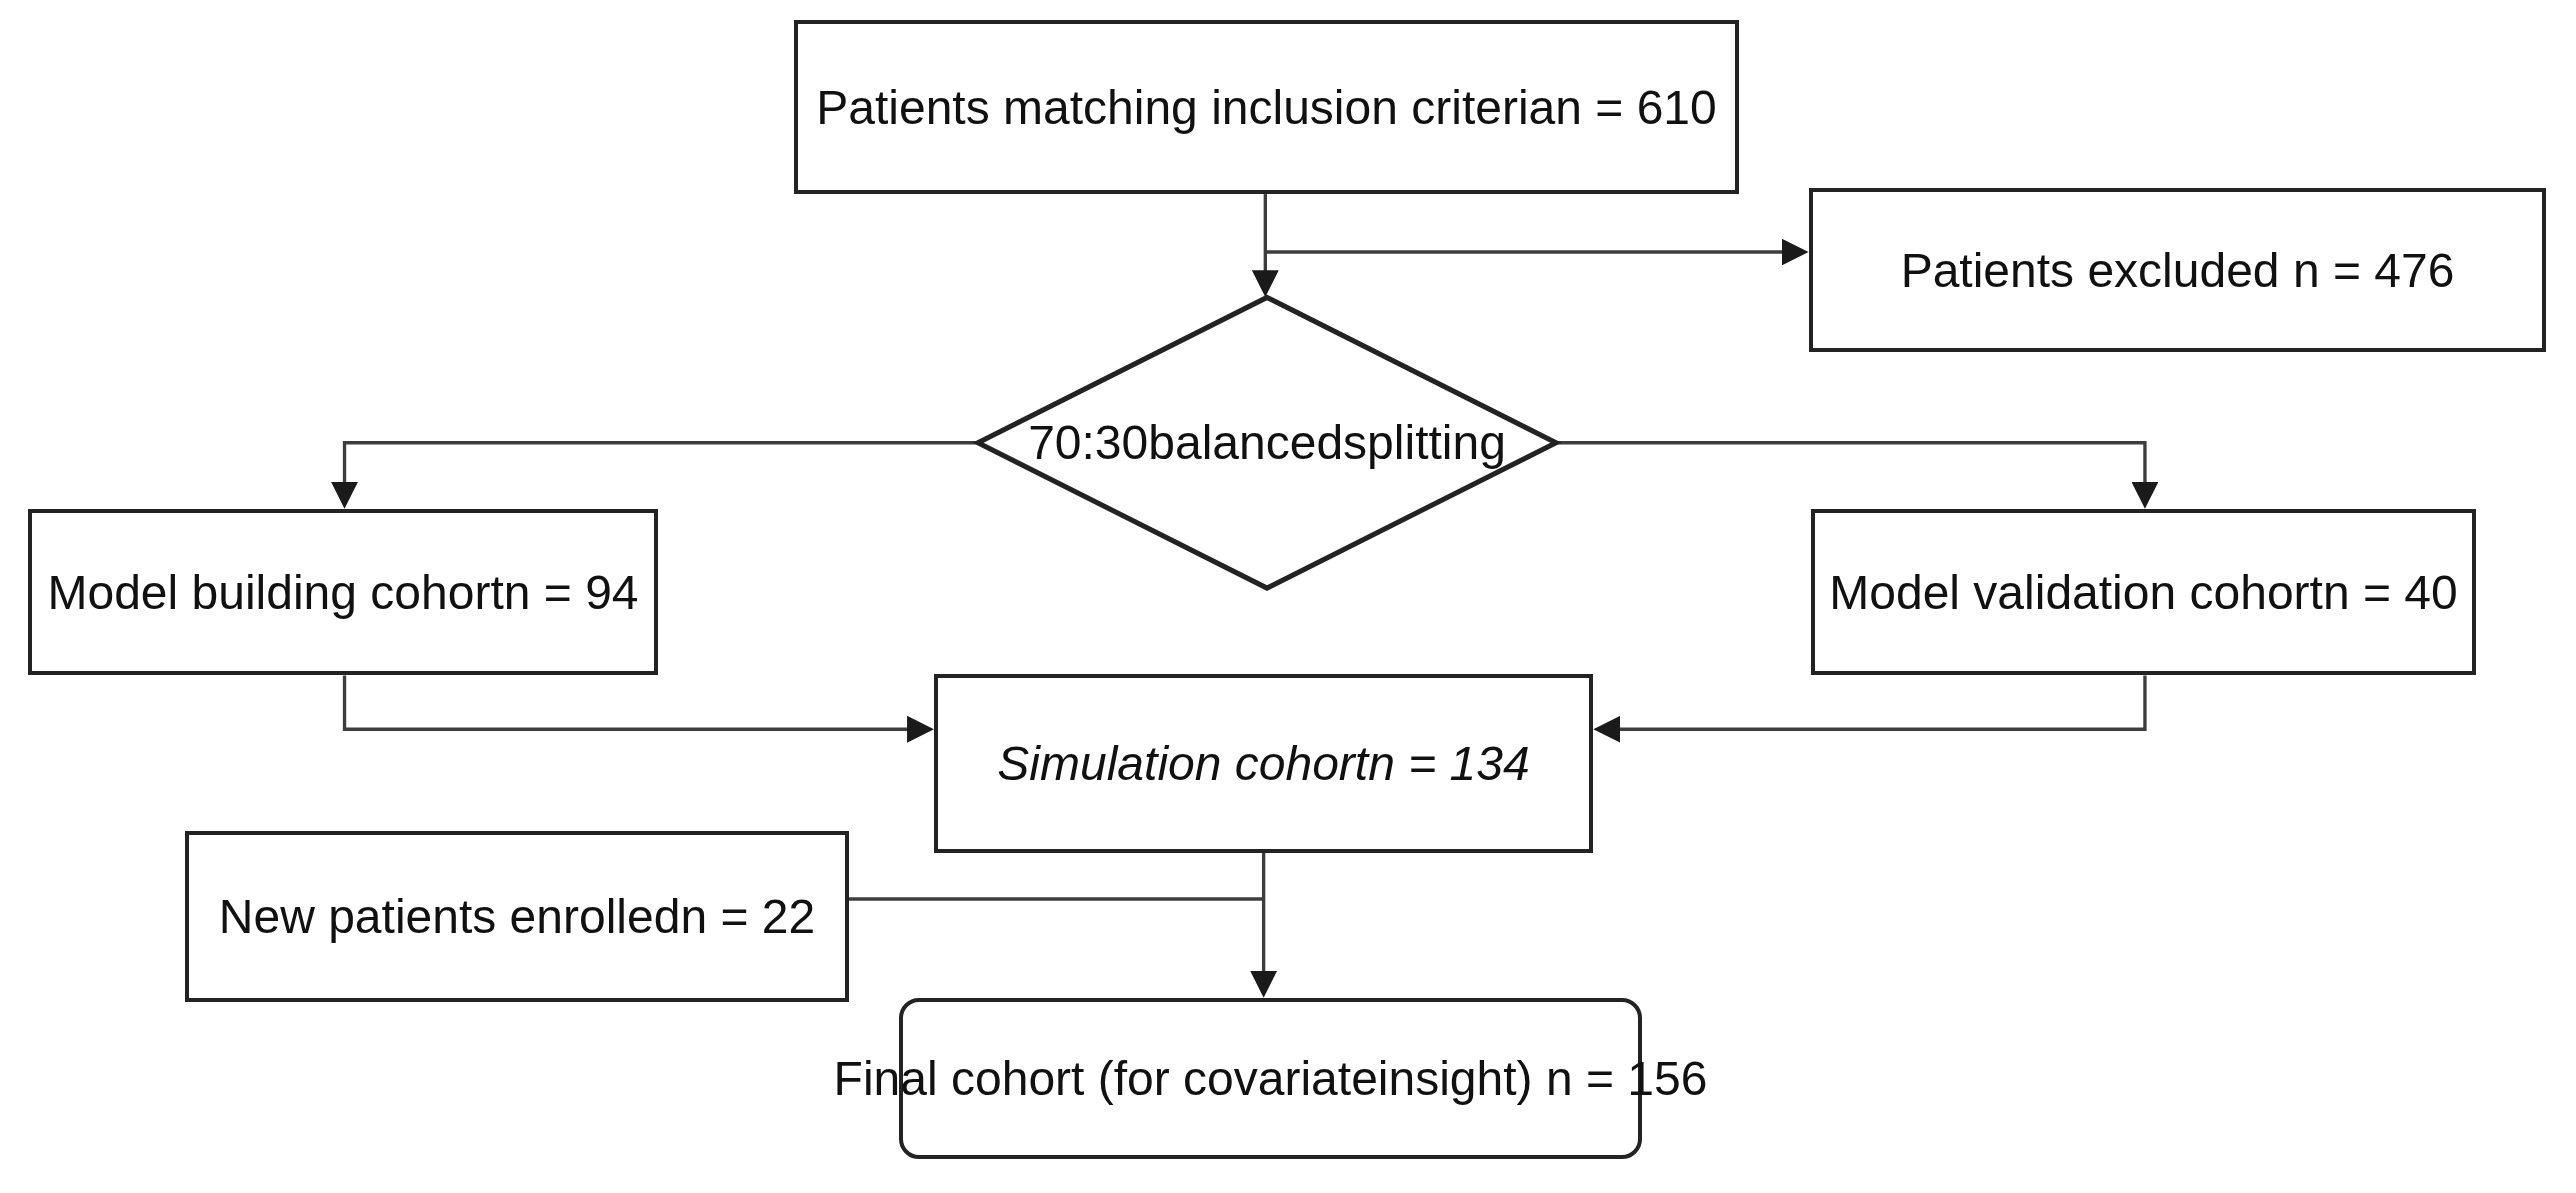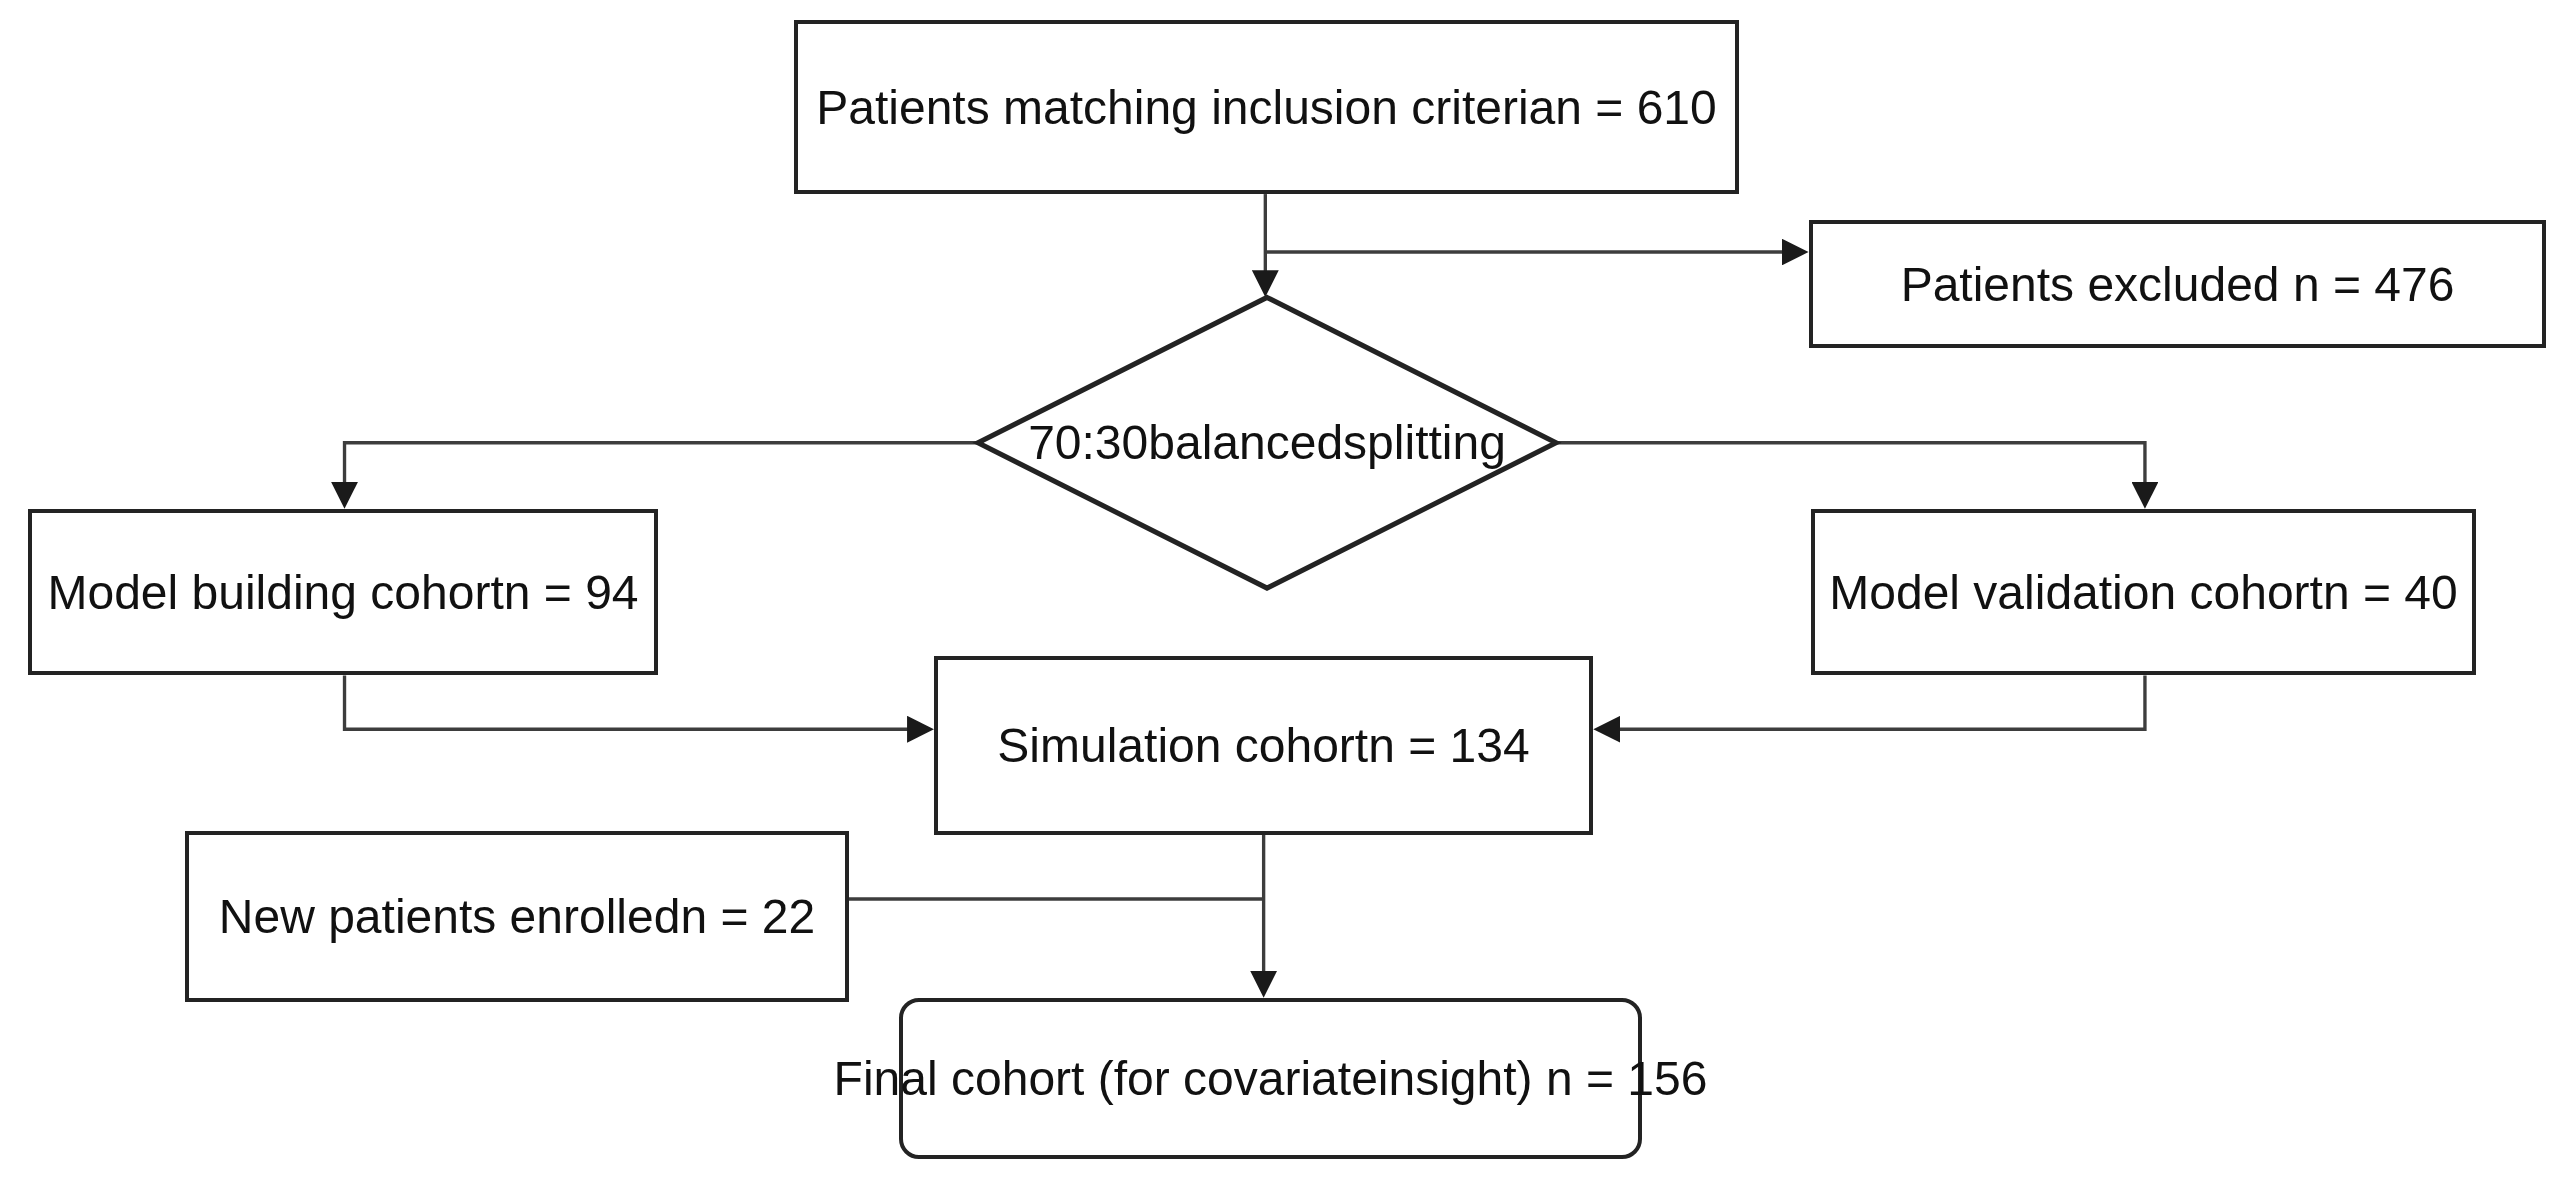--- a/index.html
+++ b/index.html
@@ -31,24 +31,24 @@
     display: flex;
     flex-direction: row;
     align-items: center;
     justify-content: center;
     text-align: center;
     font-size: 48px;
     line-height: 67px;
     white-space: nowrap;
   }
   .node--inclusion    { left: 794px;  top: 20px;   width: 945px; height: 174px; }
-  .node--excluded     { left: 1809px; top: 188px;  width: 737px;  height: 128px; margin-top: 32px; }
+  .node--excluded     { left: 1809px; top: 188px;  width: 737px;  height: 164px; }
   .node--building     { left: 28px;   top: 509px;  width: 630px;  height: 166px; }
   .node--validation   { left: 1811px; top: 509px;  width: 665px;  height: 166px; }
-  .node--simulation   { left: 934px; top: 656px;  width: 659px;  height: 179px; }
+  .node--simulation   { left: 934px; top: 674px;  width: 659px;  height: 179px; font-style: italic; }
   .node--new-patients { left: 185px;  top: 831px;  width: 664px;  height: 171px; }
   .node--final        { left: 899px; top: 998px; width: 743px;  height: 161px; border-radius: 20px; }
   .diamond-label {
     position: absolute;
     left: 1099px;
     top: 344px;
     width: 336px;
     height: 197px;
     display: flex;
     align-items: center;

